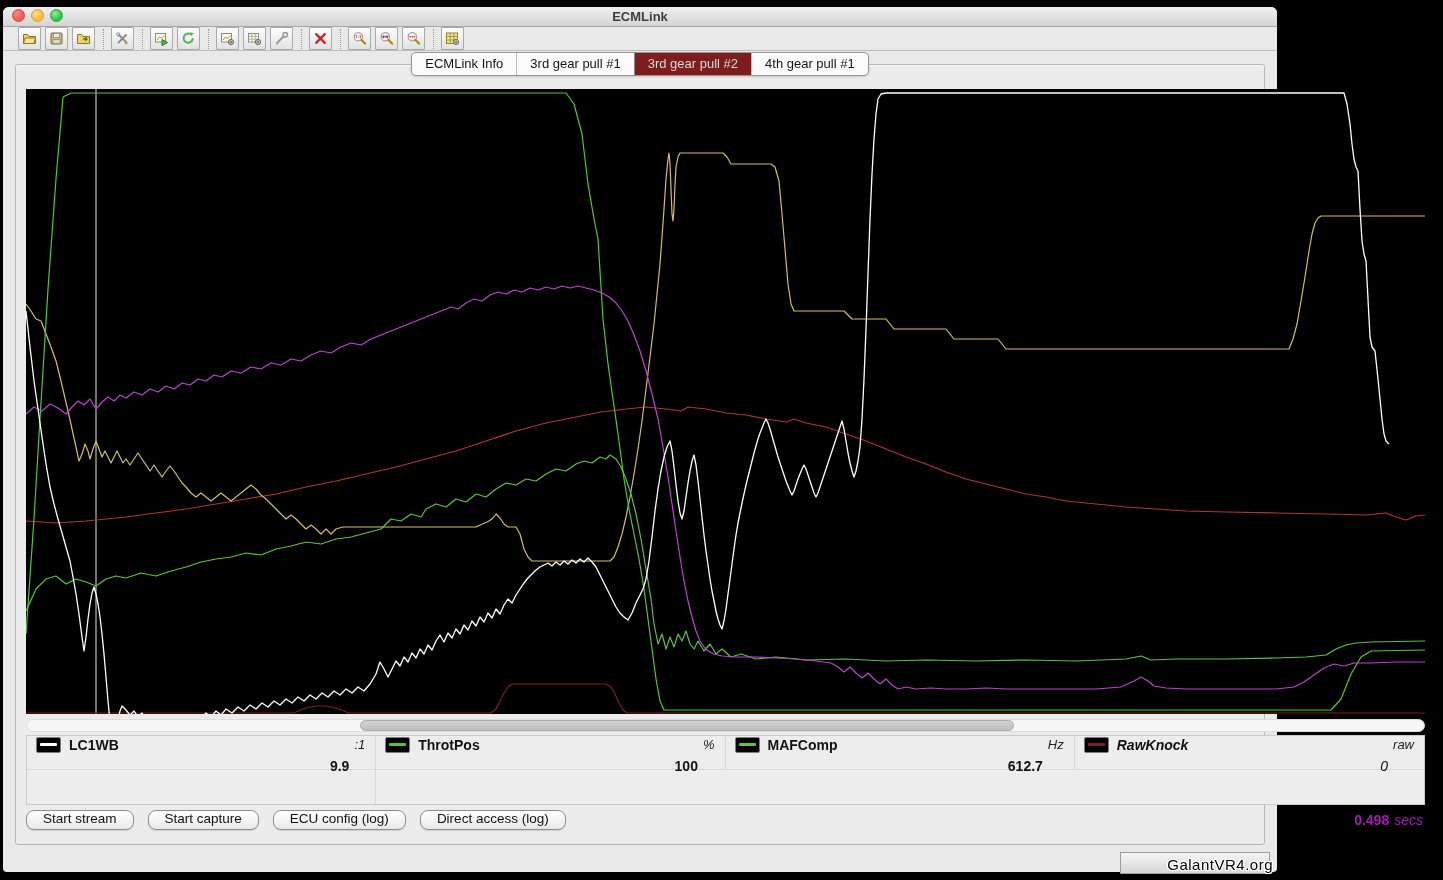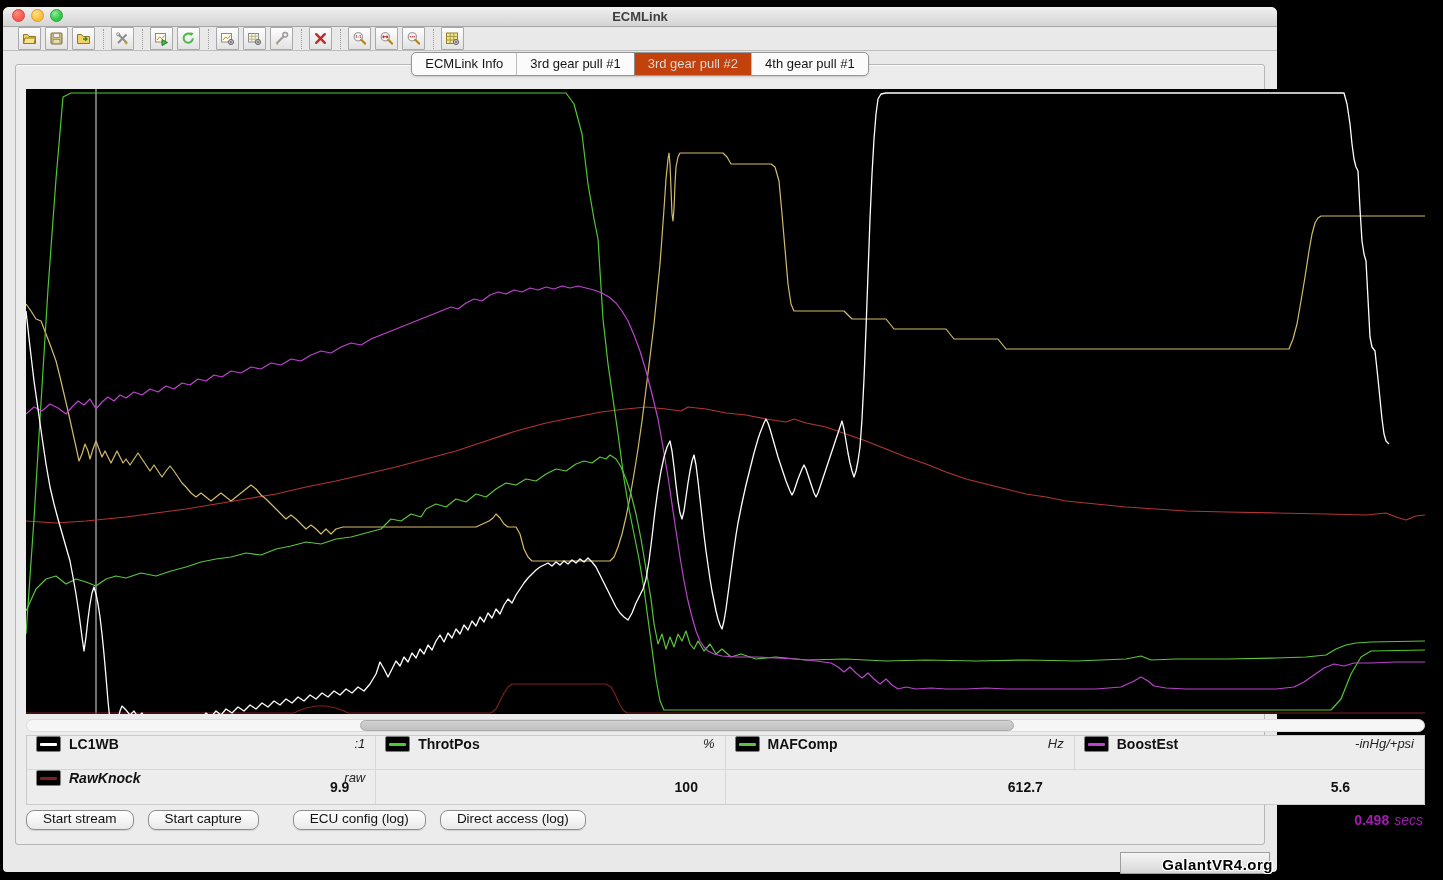--- a/index.html
+++ b/index.html
@@ -12,45 +12,45 @@
   .light.yellow { background:radial-gradient(circle at 35% 30%, #ffe28a, #fdbd3e 60%); border:1px solid #d39a2e; }
   .light.green { background:radial-gradient(circle at 35% 30%, #8ef09a, #32c746 60%); border:1px solid #29a238; }
   .title { text-align:center; font-size:13px; color:#3d3d3d; line-height:19px; font-weight:bold; }
   .toolbar { height:24px; border-bottom:1px solid #bdbdbd; display:flex; align-items:center; padding-left:15px; background:#e9e9e9; }
   .tb-btn { width:23px; height:23px; border:1px solid #a9a9a9; background:linear-gradient(#fefefe,#e2e2e2); display:flex; align-items:center; justify-content:center; margin-right:4px; border-radius:1px; }
   .tb-sep { width:1px; height:20px; border-left:1px dotted #999; margin:0 7px 0 4px; }
   .tabbar { position:absolute; top:45px; left:0; right:0; display:flex; justify-content:center; z-index:5; }
   .tabset { display:flex; border:1px solid #969696; border-radius:5px; overflow:hidden; background:#fbfbfb; box-shadow:0 1px 2px rgba(0,0,0,.15);text-align:right; }
   .tab { padding:3px 13px 4px; font-size:13px; color:#141414; border-left:1px solid #bdbdbd; cursor:default; white-space:nowrap; }
   .tab:first-child { border-left:none; }
-  .tab.selected { background:#c2410c; color:#d9d9d9; border-left-color:#8a8a8a; }
+  .tab.selected { background:#7f1d1d; color:#d9d9d9; border-left-color:#8a8a8a; }
   .panel { position:absolute; left:12px; right:12px; top:57px; bottom:27px; background:#ececec; border:1px solid #b6b6b6; border-radius:3px; box-shadow:inset 0 1px 0 rgba(255,255,255,.8); }
   .chart { position:absolute; left:10px; top:24px; width:1399px; height:625px; background:#000; }
   .chart svg { display:block; width:100%; height:100%; }
   .hscroll { position:absolute; left:10px; top:654px; width:1399px; height:13px; background:#f6f6f6; border:1px solid #dcdcdc; border-radius:7px; }
   .hthumb { position:absolute; left:333px; top:0px; width:654px; height:11px; background:linear-gradient(#d2d2d2,#c0c0c0); border:1px solid #aaa; border-radius:6px; }
   .legend { position:absolute; left:10px; top:670px; width:1399px; border:1px solid #cbcbcb; display:grid; grid-template-columns:repeat(4,1fr); background:#ededed; }
-  .lcell { height:34px; display:flex; padding:0 10px 16px 9px; border-right:1px solid #d8d8d8; border-bottom:1px solid #d8d8d8; font-size:14px; color:#111; }
+  .lcell { height:34px; display:flex; align-items:center; padding:0 10px 16px 9px; border-right:1px solid #d8d8d8; border-bottom:1px solid #d8d8d8; font-size:14px; color:#111; }
   .lcell:nth-child(4n) { border-right:none; }
   .lcell:nth-child(n+5) { border-bottom:none; }
   .swatch { width:25px; height:16px; background:#000; border:1px solid #7c7c7c; border-radius:2px; margin-right:8px; display:flex; align-items:center; justify-content:center; flex:none; }
   .swatch-bar { width:17px; height:3px; border-radius:1px; }
   .lname { font-weight:bold; }
   .lval { margin-left:auto; font-weight:bold;margin-top:43px; }
   .lunit { font-style:italic; font-weight:normal; margin-left:5px; font-size:13px; color:#222; }
   .lcell.dim .lname { font-style:italic; }
   .lcell.dim .lval { font-weight:normal; font-style:italic; }
   .controls { position:absolute; left:10px; top:745px; width:1399px; display:flex; align-items:center; }
   .ctl-btn { border:1px solid #8e8e8e; border-radius:8px; background:linear-gradient(#ffffff,#e9e9e9); padding:0 16px 3px; font-weight:normal; font-size:13.5px; color:#111; margin-right:14px; box-shadow:0 1px 1px rgba(0,0,0,.12); font-family:"Liberation Sans",sans-serif; }
-  .ctl-btn.gap-left { margin-left:20px; }
+  .ctl-btn.gap-left { margin-left:0; }
   .elapsed { margin-left:auto; font-size:14px; color:#a21caf; padding-right:2px; }
   .elapsed .ev { font-weight:bold; }
   .elapsed .eu { font-style:italic; margin-left:5px; }
   .grip { position:absolute; right:7px; top:845px; width:150px; height:22px; background:linear-gradient(#f5f5f5,#d8d8d8); border:1px solid #9d9d9d; }
-  .watermark { position:absolute; right:4px; top:849px; z-index:9; font-size:15px; font-weight:bold; color:#000; letter-spacing:0.5px;
+  .watermark { position:absolute; right:4px; top:849px; z-index:9; font-size:15px; font-weight:normal; color:#000; letter-spacing:0.5px;
     text-shadow:-1px -1px 0 #fff,1px -1px 0 #fff,-1px 1px 0 #fff,1px 1px 0 #fff,0 -1px 0 #fff,0 1px 0 #fff,-1px 0 0 #fff,1px 0 0 #fff; }
 </style>
 </head>
 <body>
 
 <div class="window">
   <div class="titlebar">
     <div class="traffic">
       <div class="light red"></div>
       <div class="light yellow"></div>
@@ -211,28 +211,20 @@
           <span class="lunit">%</span>
         </div>
         <div class="lcell">
           <span class="swatch">
             <span class="swatch-bar" style="background:#5dc33e"></span>
           </span>
           <span class="lname">MAFComp</span>
           <span class="lval">612.7</span>
           <span class="lunit">Hz</span>
         </div>
-        <div class="lcell">
-          <span class="swatch">
-            <span class="swatch-bar" style="background:#bb44cc"></span>
-          </span>
-          <span class="lname">BoostEst</span>
-          <span class="lval">5.6</span>
-          <span class="lunit">-inHg/+psi</span>
-        </div>
         <div class="lcell dim">
           <span class="swatch">
             <span class="swatch-bar" style="background:#7c2020"></span>
           </span>
           <span class="lname">RawKnock</span>
           <span class="lval">0</span>
           <span class="lunit">raw</span>
         </div>
         <div class="lcell"></div>
       </div>

